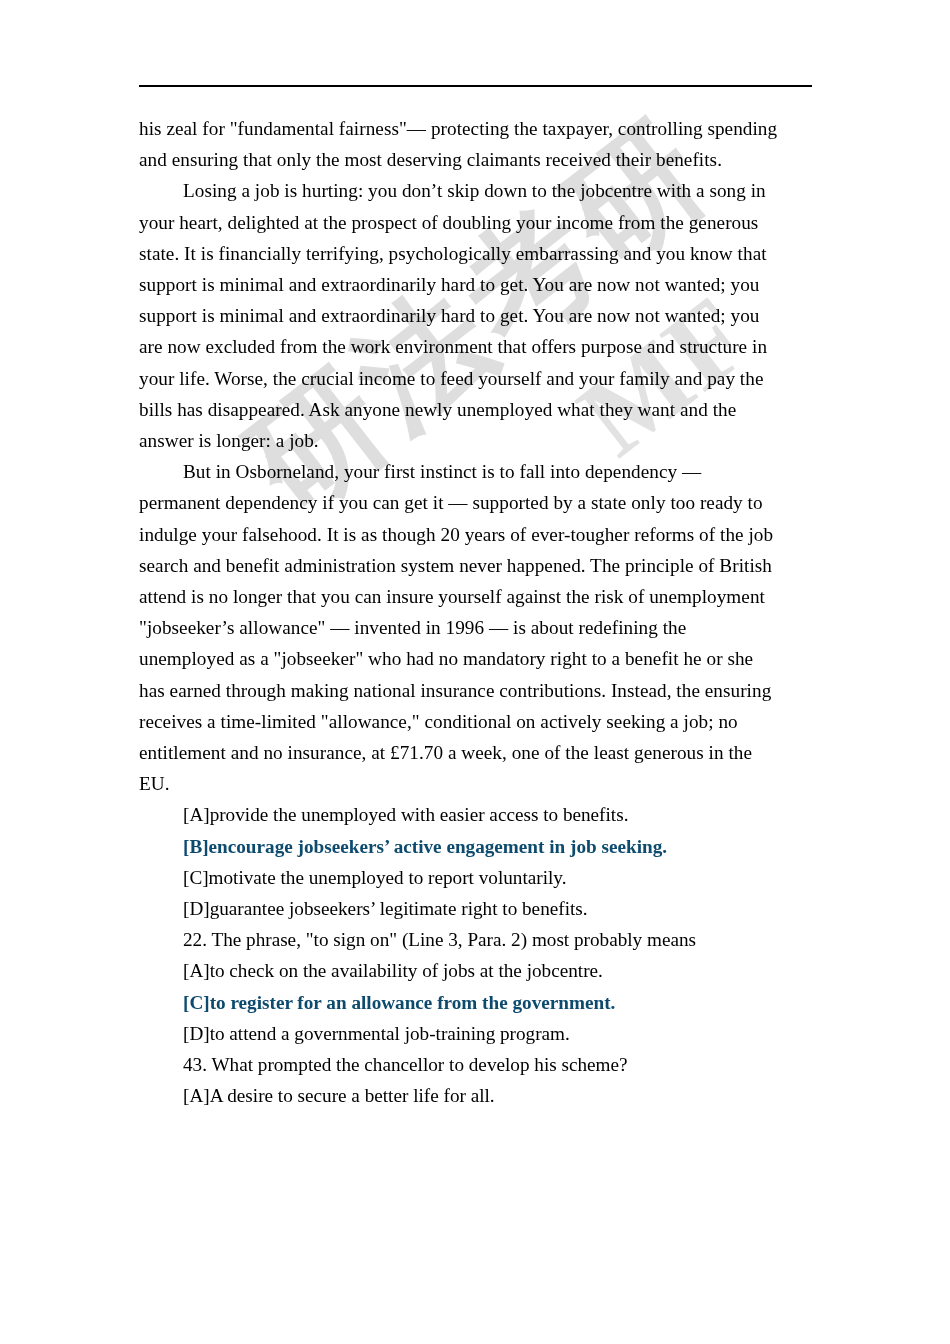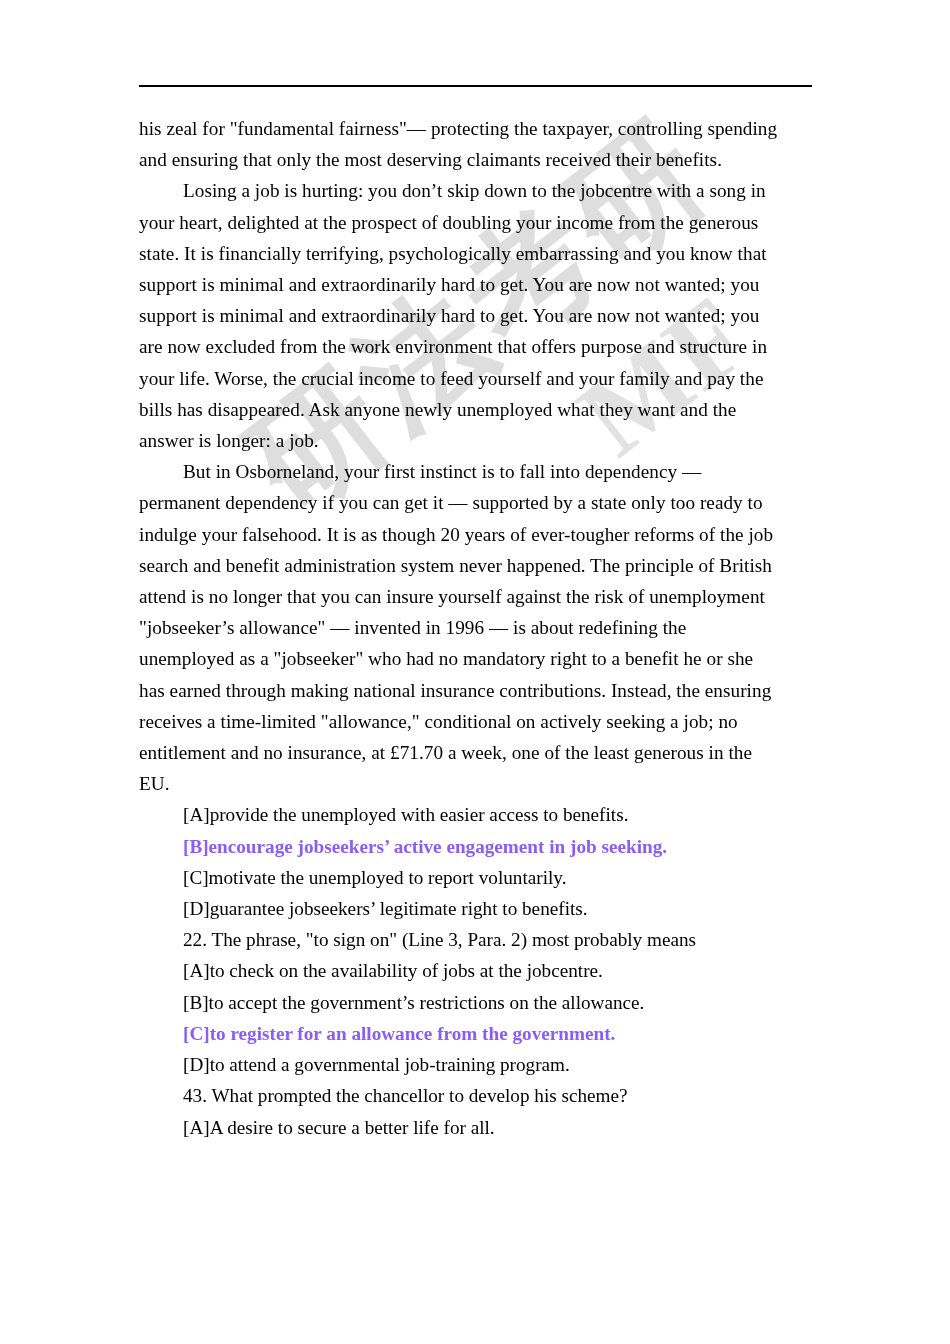--- a/index.html
+++ b/index.html
@@ -103,21 +103,21 @@
     padding-left: 44px;
   }
 
   .opt {
     font-size: 19.2px;
     line-height: 31.2px;
     white-space: pre;
     padding-left: 44px;
   }
   .opt.correct {
-    color: #8b5cf6;
+    color: #0c4a6e;
     font-weight: 700;
   }
 
   .qnum {
     font-size: 19.2px;
     line-height: 31.2px;
     white-space: pre;
     padding-left: 44px;
   }
 </style>
@@ -171,21 +171,20 @@
       <div>
         <div class="opt">[A]provide the unemployed with easier access to benefits.</div>
         <div class="opt correct">[B]encourage jobseekers’ active engagement in job seeking.</div>
         <div class="opt">[C]motivate the unemployed to report voluntarily.</div>
         <div class="opt">[D]guarantee jobseekers’ legitimate right to benefits.</div>
       </div>
 
       <div>
         <div class="qnum">22. The phrase, "to sign on" (Line 3, Para. 2) most probably means</div>
         <div class="opt">[A]to check on the availability of jobs at the jobcentre.</div>
-        <div class="opt">[B]to accept the government’s restrictions on the allowance.</div>
         <div class="opt correct">[C]to register for an allowance from the government.</div>
         <div class="opt">[D]to attend a governmental job-training program.</div>
       </div>
 
       <div>
         <div class="qnum">43. What prompted the chancellor to develop his scheme?</div>
         <div class="opt">[A]A desire to secure a better life for all.</div>
       </div>
 
     </div>

